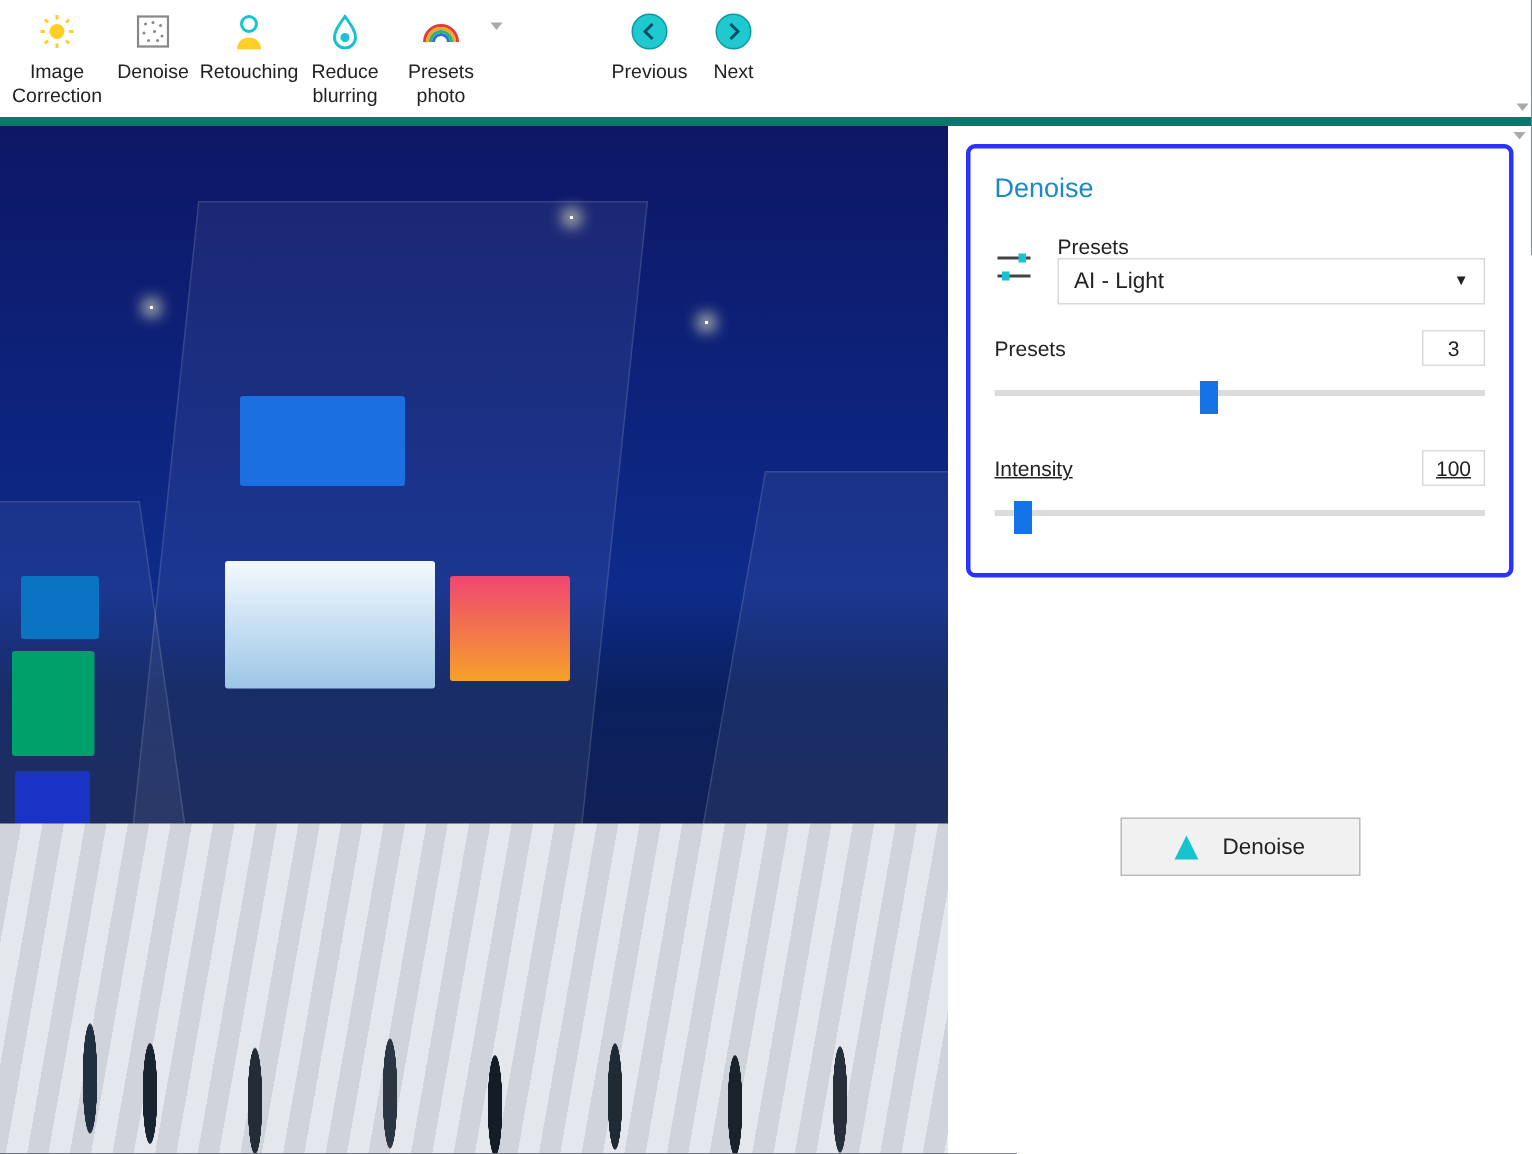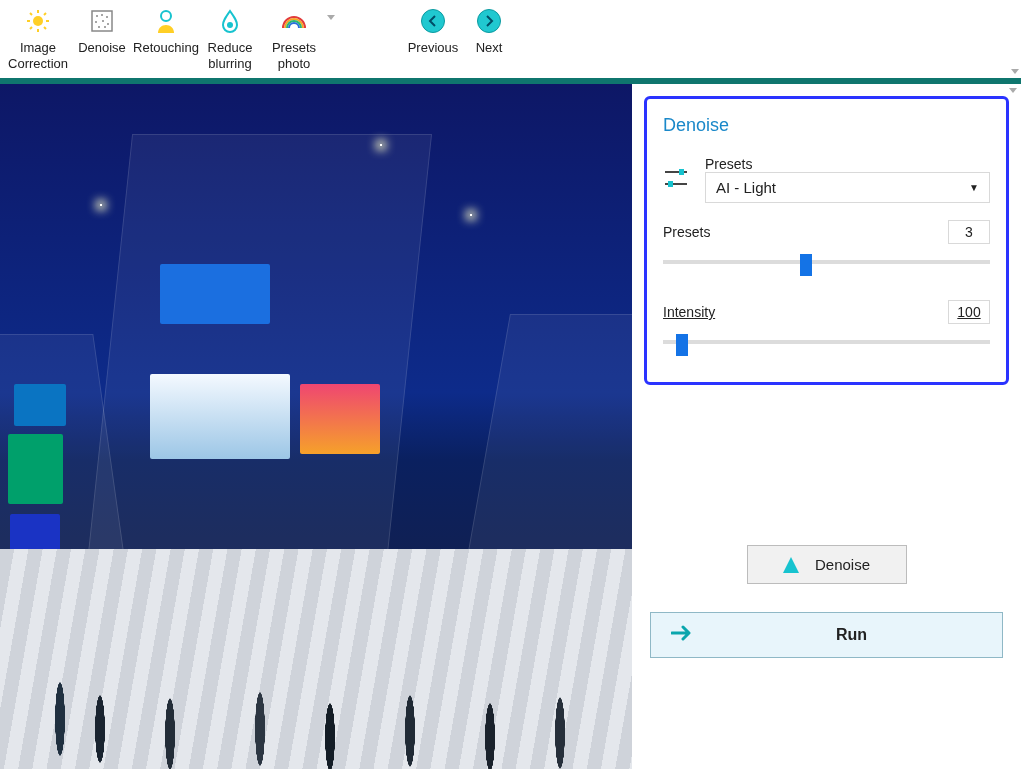--- a/index.html
+++ b/index.html
@@ -354,23 +354,15 @@
           <div class="thumb" style="left:4%"></div>
         </div>
       </div>
     </div>
 
     <div class="btn-sharpen">
       <div class="tri-cyan"></div>
       <span>Denoise</span>
     </div>
 
-    <div class="btn-run">
-      <span>
-        <svg width="22" height="16" viewBox="0 0 22 16">
-            <path d="M1 8h16M12 2l6 6-6 6" fill="none" stroke="#0aa6ad" stroke-width="3" stroke-linecap="round" stroke-linejoin="round"></path>
-          </svg>
-      </span>
-      <span class="txt">Run</span>
-    </div>
 
   </div>
 </div>
 
 </body></html>

